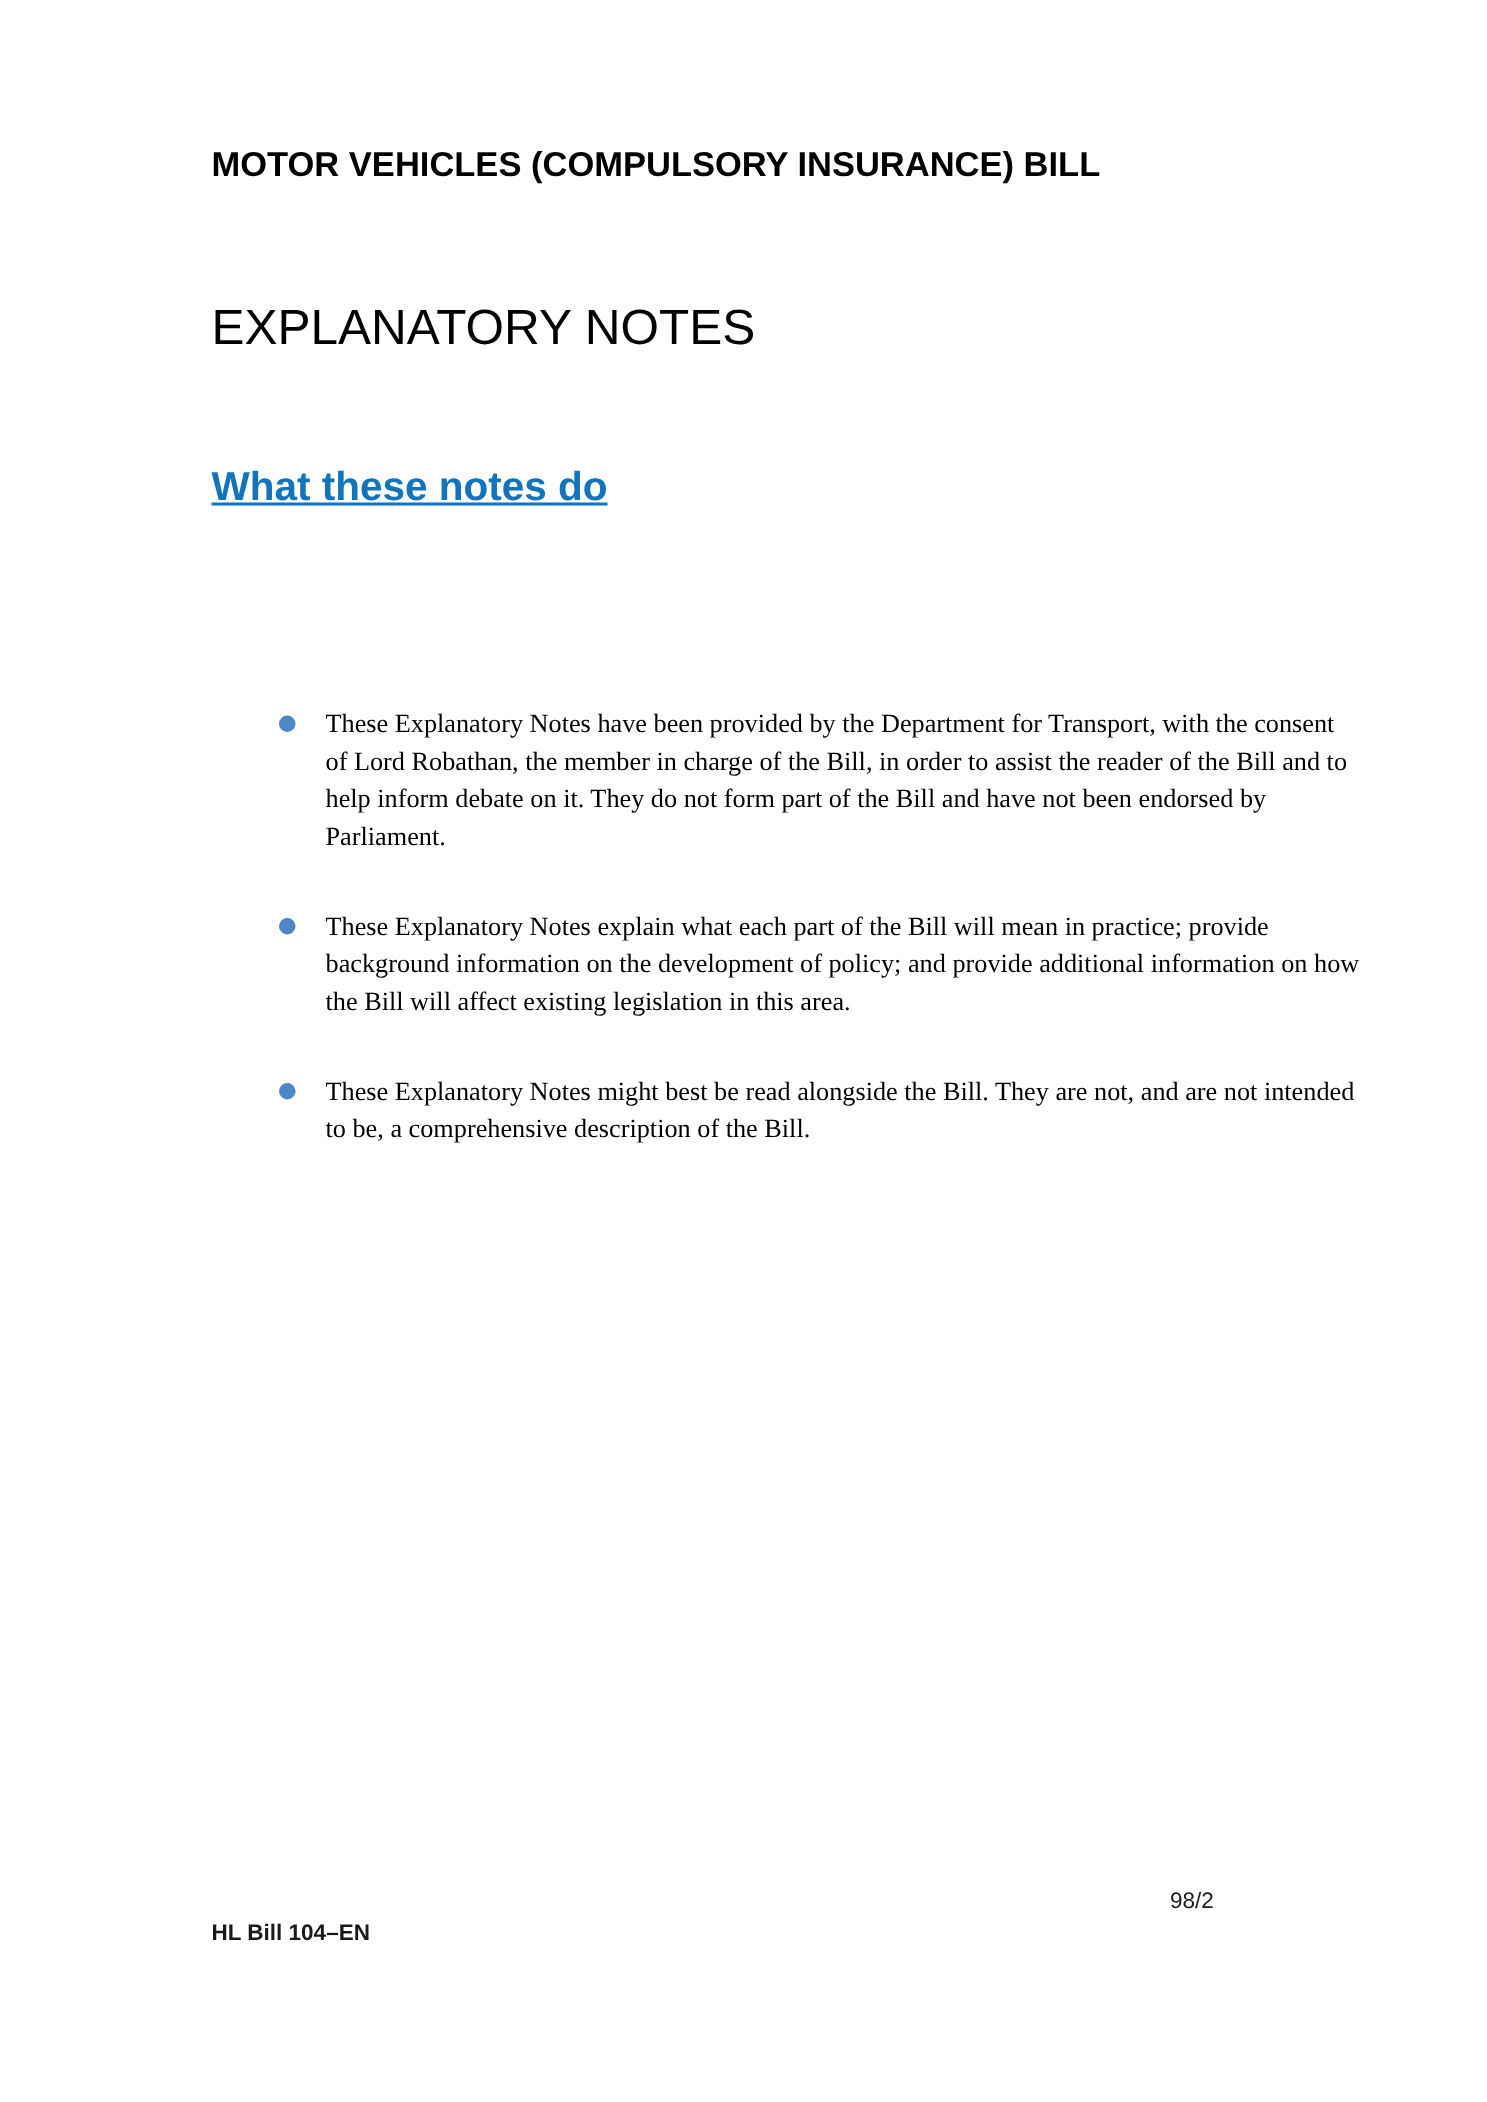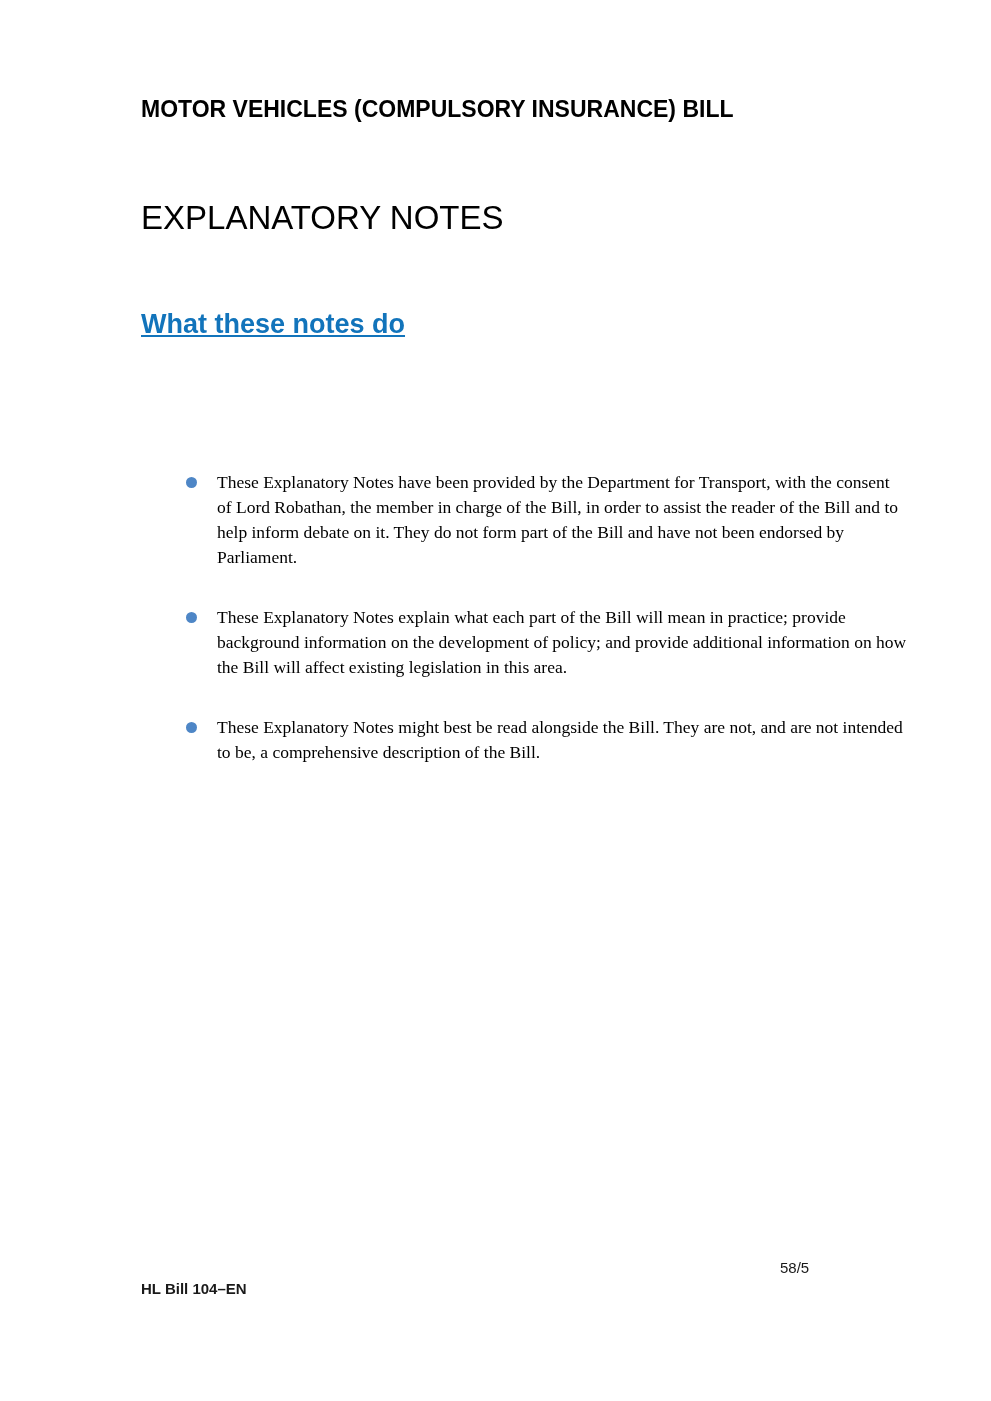--- a/index.html
+++ b/index.html
@@ -138,15 +138,15 @@
       <span class="bullet-text">These Explanatory Notes explain what each part of the Bill will mean in practice; provide background information on the development of policy; and provide additional information on how the Bill will affect existing legislation in this area.</span>
     </div>
     <div class="bullet-item">
       <span class="bullet-dot"></span>
       <span class="bullet-text">These Explanatory Notes might best be read alongside the Bill. They are not, and are not intended to be, a comprehensive description of the Bill.</span>
     </div>
   </div>
 
   <div class="page-footer-left">HL Bill 104–EN</div>
 
-  <div class="page-footer-right">58/5</div>
+  <div class="page-footer-right">98/2</div>
 
 </div>
 
 </body></html>

